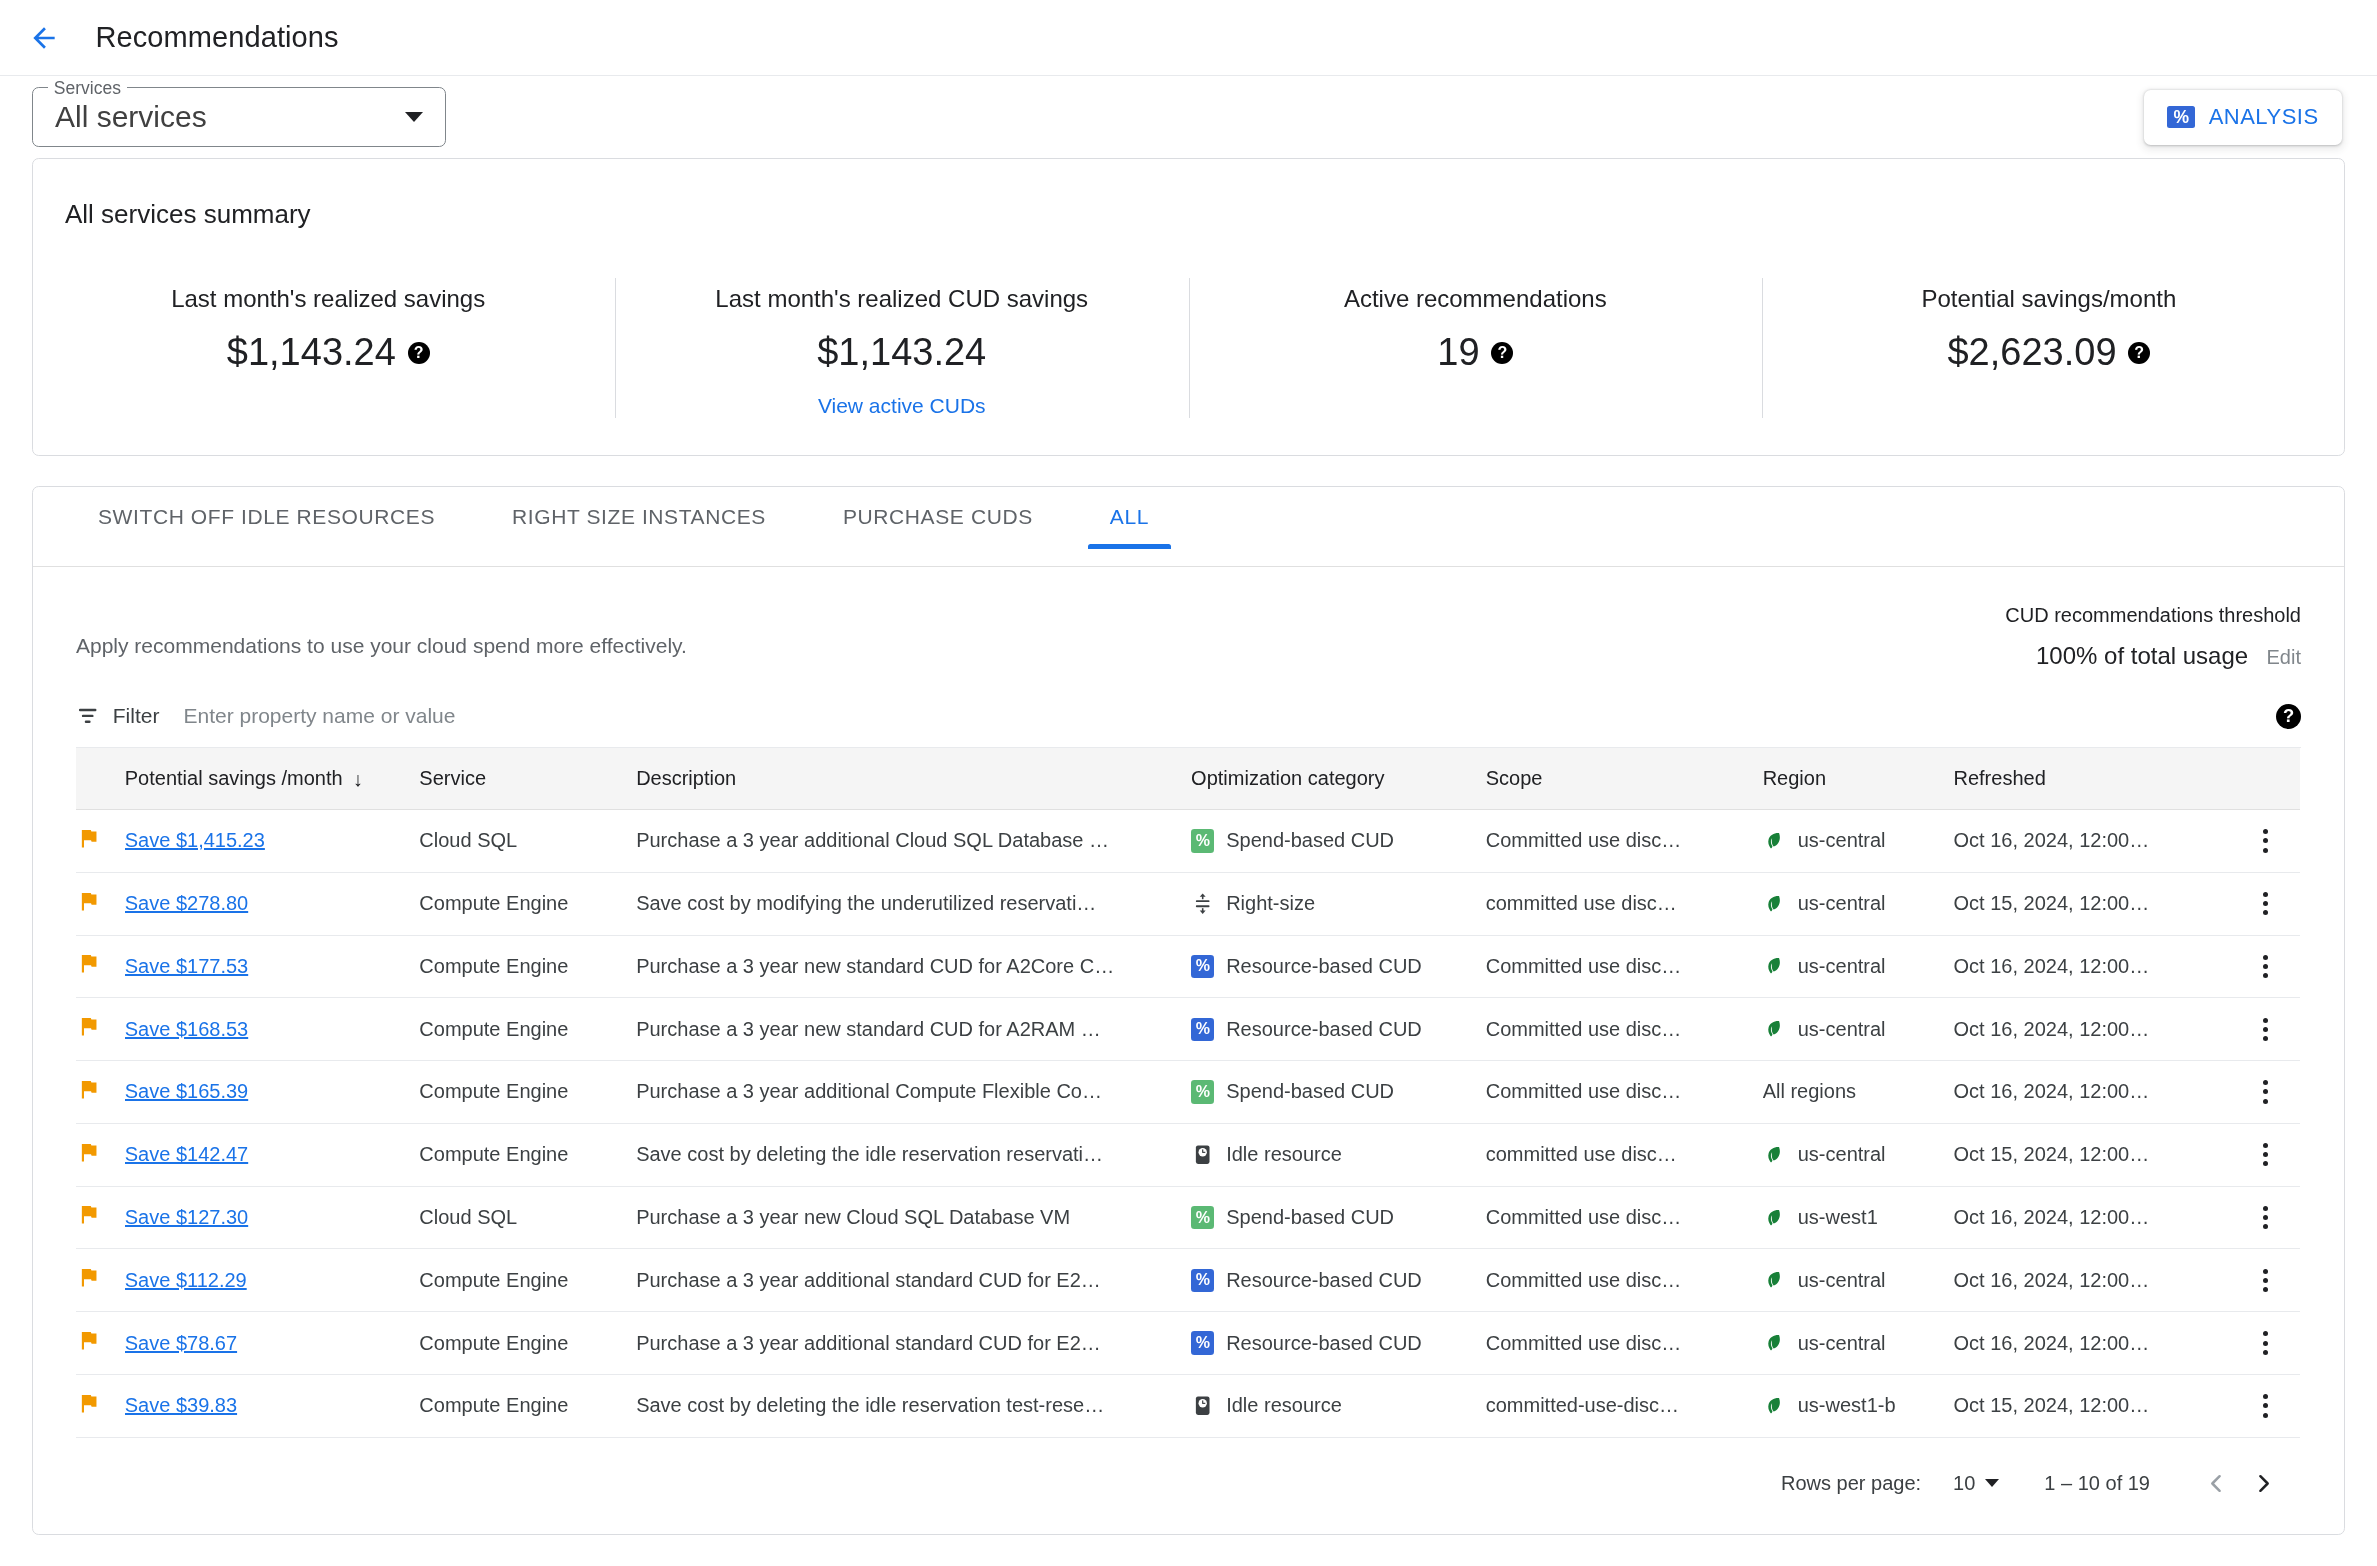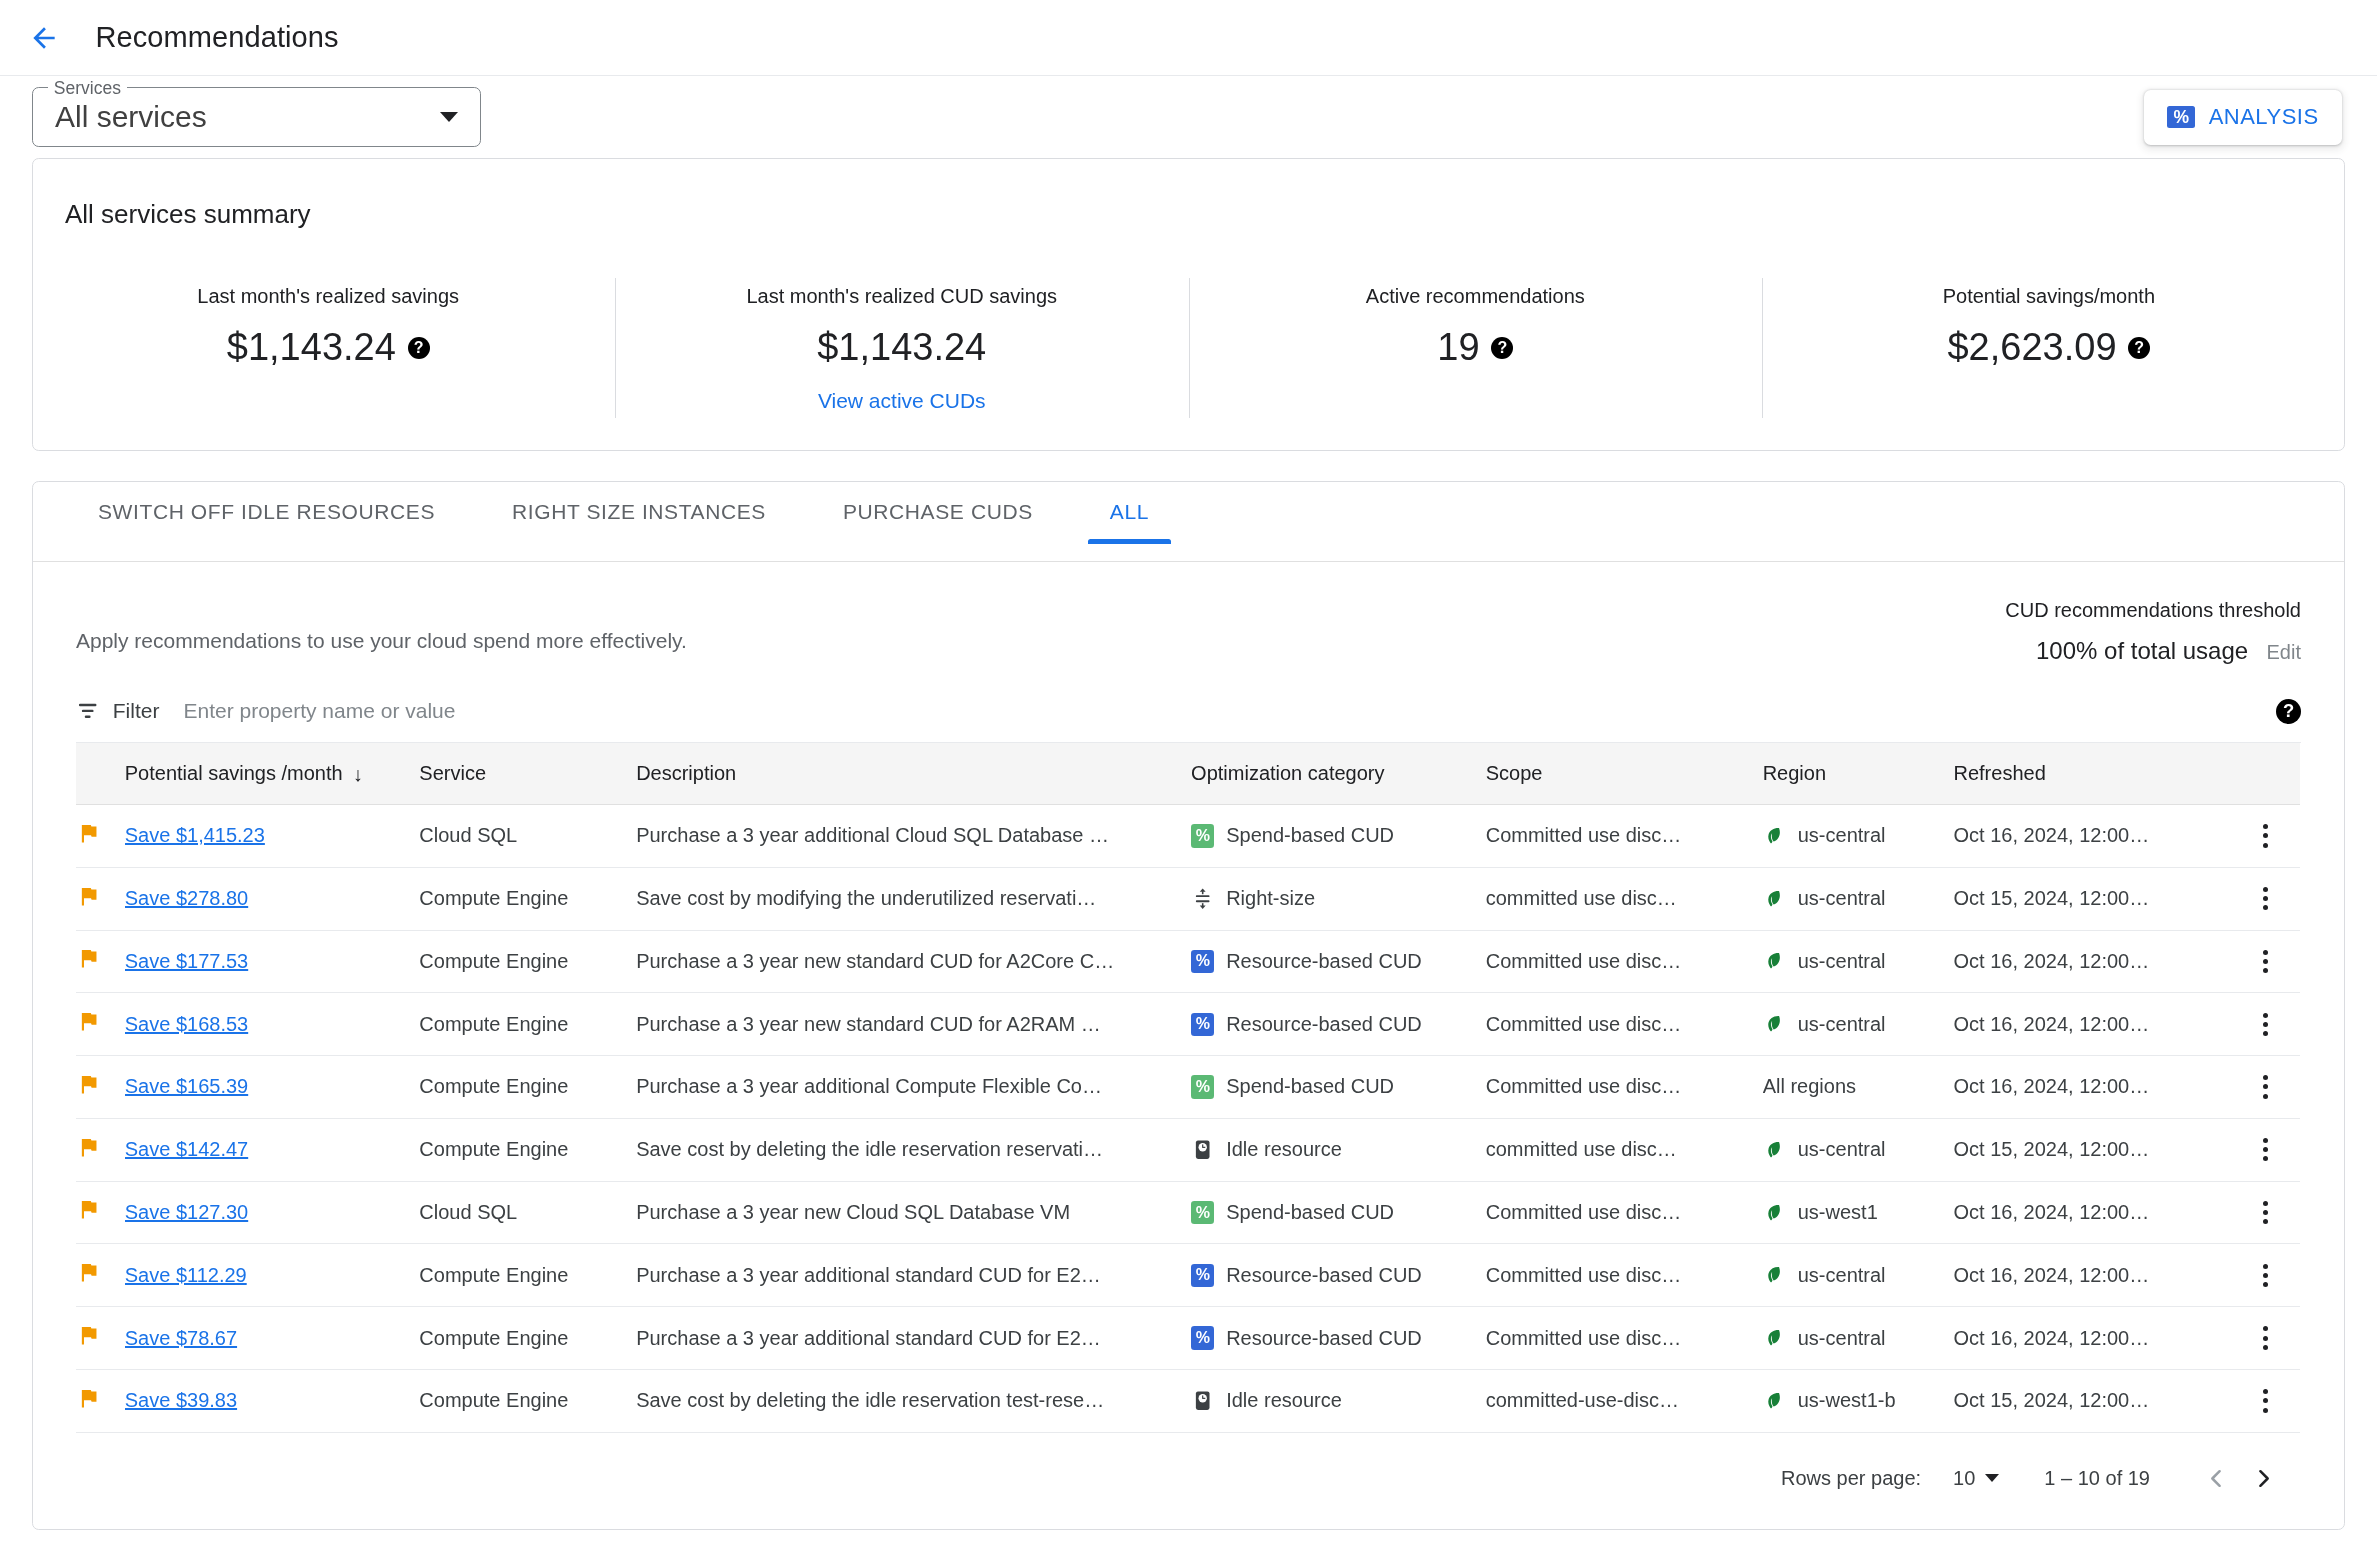--- a/index.html
+++ b/index.html
@@ -39,21 +39,21 @@
   
   .toolstrip {
     height: 82px;
     display: flex;
     align-items: center;
     padding: 0 35px 0 32px;
     background: #fff;
   }
   .select-field {
     position: relative;
-    width: 449px;
+    width: 414px;
     height: 60px;
     border: 0.8px solid #80868b;
     border-radius: 6.7px;
     display: flex;
     align-items: center;
     padding: 6px 22px;
     cursor: pointer;
     background: #fff;
   }
   .select-field .legend {
@@ -136,21 +136,21 @@
     position: relative;
   }
   .metric + .metric::before {
     content: "";
     position: absolute;
     left: 0; top: -6.7px;
     width: 0.8px; height: 140px;
     background: #dadce0;
   }
   .metric-label {
-    font-size: 20px;
+    font-size: 24px;
     color: #202124;
     font-weight: 400;
   }
   .metric-value {
     margin-top: 18.4px;
     font-size: 38px;
     font-weight: 400;
     color: #202124;
     display: flex;
     align-items: center;

